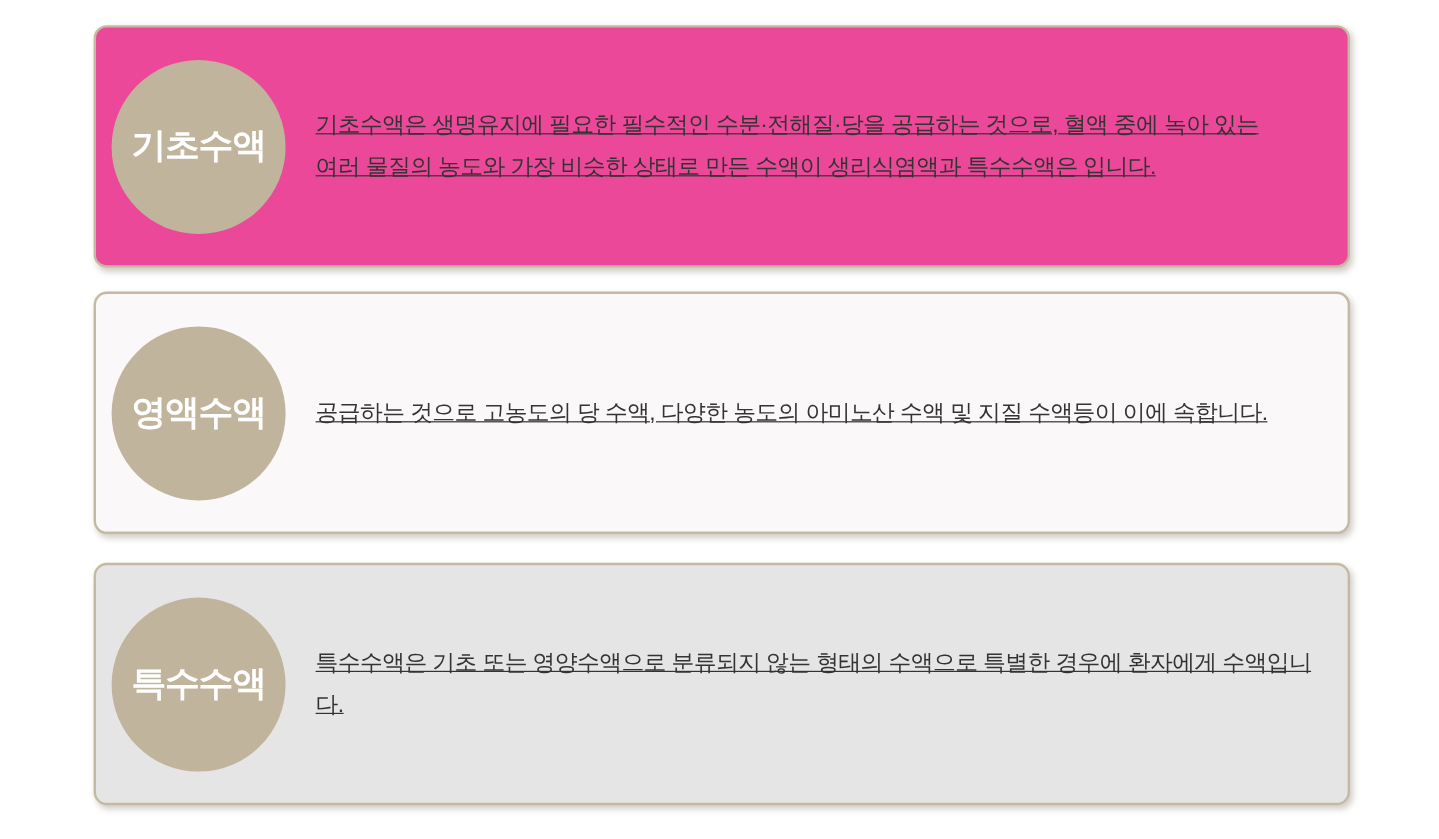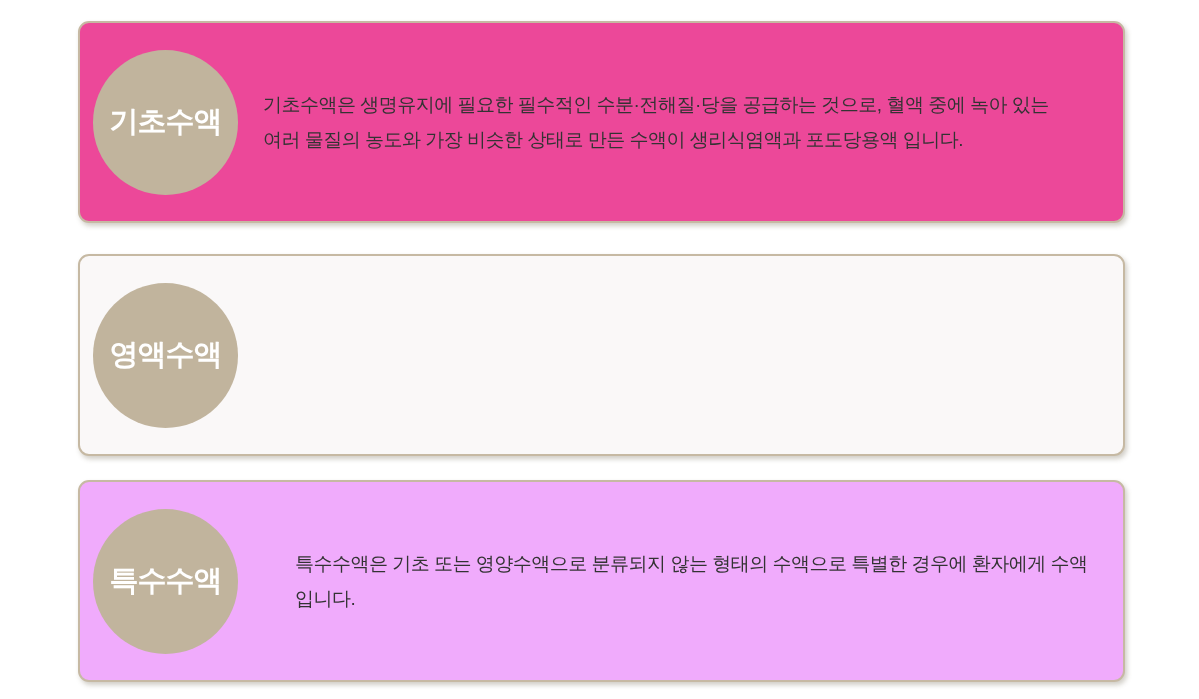--- a/index.html
+++ b/index.html
@@ -24,21 +24,21 @@
     box-sizing: border-box;
     height: 202px;
     border: 2px solid var(--border, #c6b9a3);
     border-radius: 11px;
     display: flex;
     align-items: center;
     padding: 0 30px 0 13px;
     box-shadow: 2px 3px 5px rgba(110, 98, 78, 0.32);
     background: #ffffff;
   }
-  .card:nth-child(2) { margin-top: 31px; }
+  .card:nth-child(2) { margin-top: 20px; }
   .card:nth-child(3) { margin-top: 24px; }
   .badge {
     flex: 0 0 145px;
     width: 145px;
     height: 145px;
     border-radius: 50%;
     background: var(--tan, #c1b49d);
     color: var(--badge-text, #ffffff);
     display: flex;
     align-items: center;
@@ -47,41 +47,43 @@
     font-weight: bold;
     letter-spacing: -1px;
     text-align: center;
   }
   .desc {
     margin-left: 25px;
     font-size: 19px;
     line-height: 35px;
     color: var(--text, #333333);
     letter-spacing: -0.5px;
+    text-decoration: underline;
   }
 </style>
 </head>
 <body>
 
 <div class="cards">
 
   <section class="card" style="background: #ec4899;">
     <div class="badge">기초수액</div>
     <div class="desc">
       <div>기초수액은 생명유지에 필요한 필수적인 수분·전해질·당을 공급하는 것으로, 혈액 중에 녹아 있는</div>
-      <div>여러 물질의 농도와 가장 비슷한 상태로 만든 수액이 생리식염액과 포도당용액 입니다.</div>
+      <div>여러 물질의 농도와 가장 비슷한 상태로 만든 수액이 생리식염액과 특수수액은 입니다.</div>
     </div>
   </section>
 
   <section class="card" style="background: rgb(250, 248, 248);">
     <div class="badge">영액수액</div>
     <div class="desc">
+      <div>공급하는 것으로 고농도의 당 수액, 다양한 농도의 아미노산 수액 및 지질 수액등이 이에 속합니다.</div>
     </div>
   </section>
 
-  <section class="card" style="background: #f0abfc; gap: 32px;">
+  <section class="card" style="background: #e5e5e5;">
     <div class="badge">특수수액</div>
     <div class="desc">
       <div>특수수액은 기초 또는 영양수액으로 분류되지 않는 형태의 수액으로 특별한 경우에 환자에게 수액입니다.</div>
     </div>
   </section>
 
 </div>
 
 </body></html>

